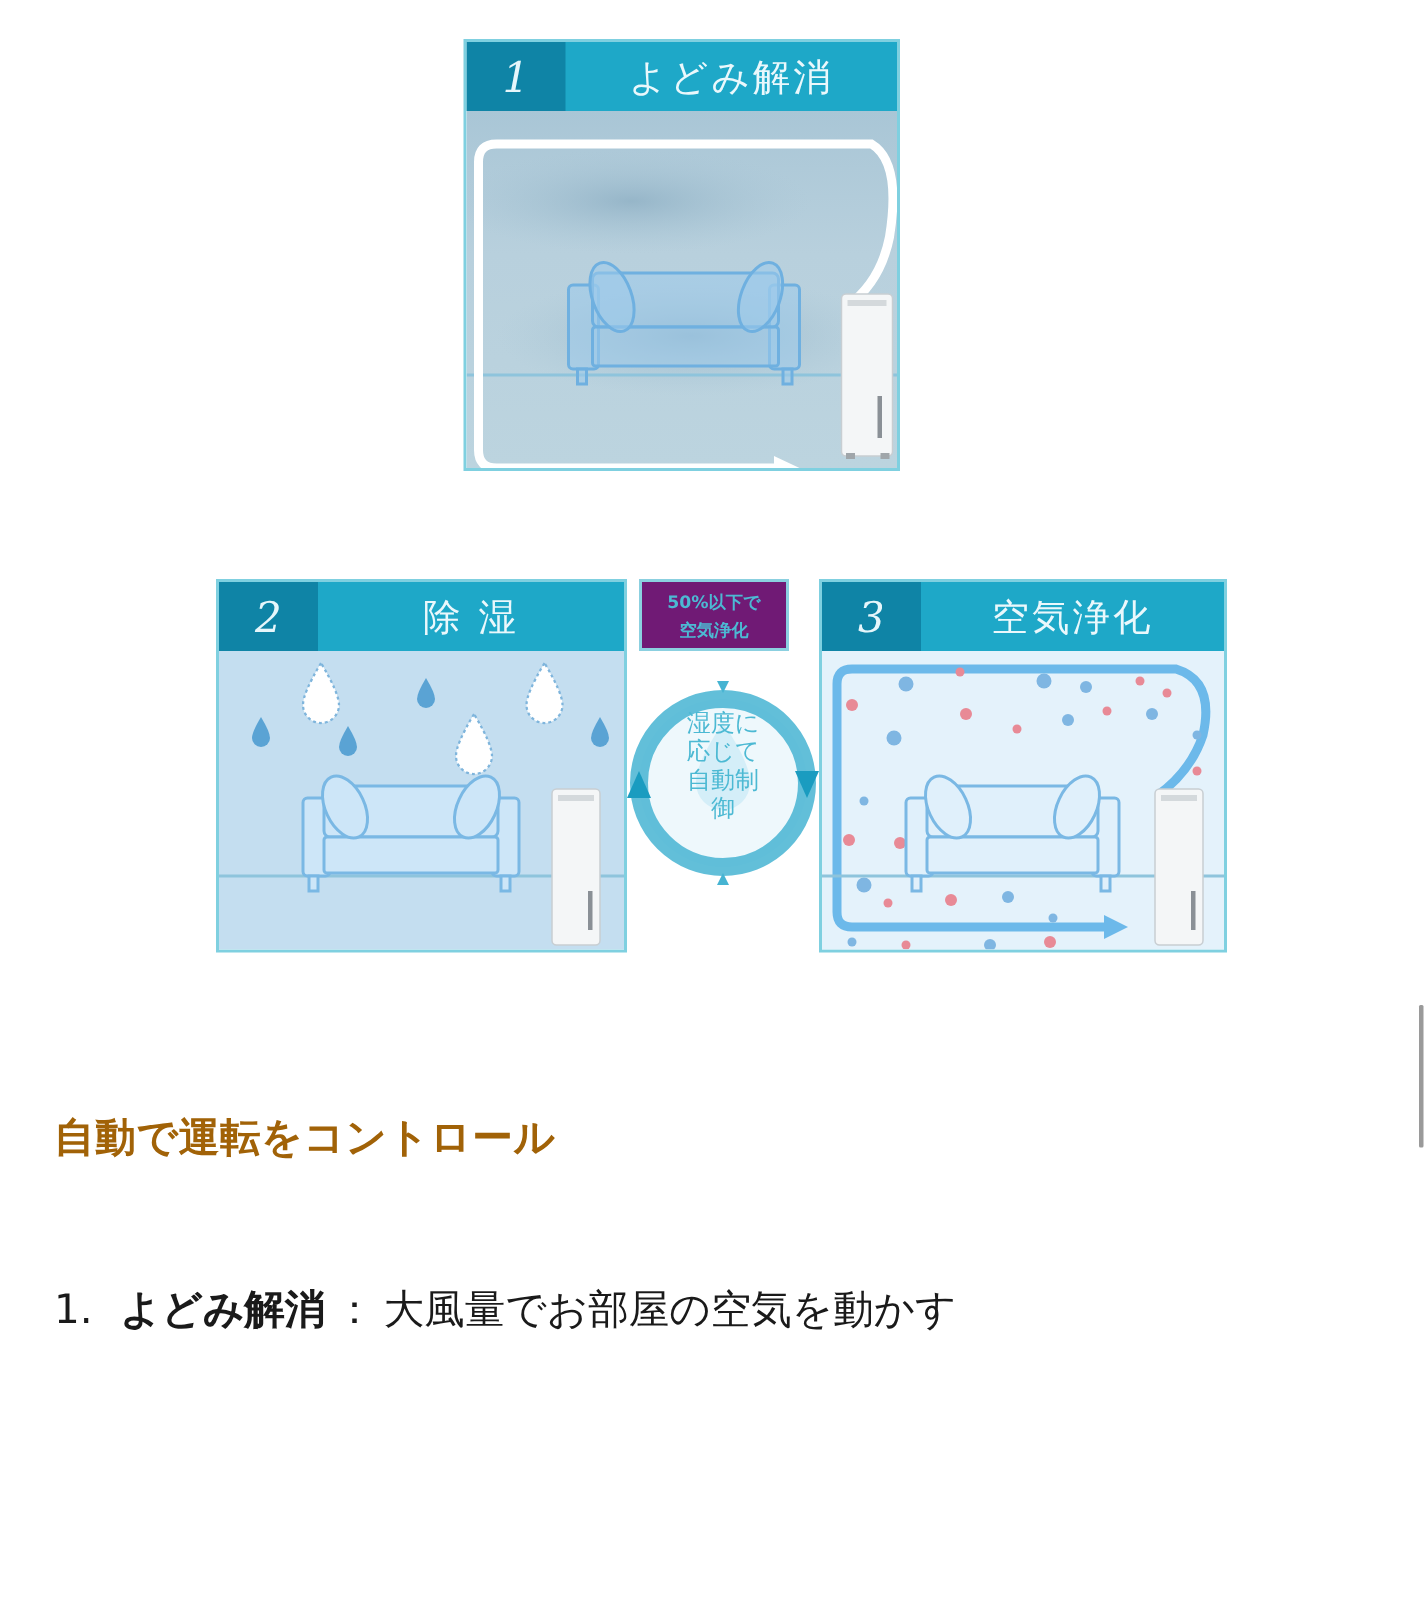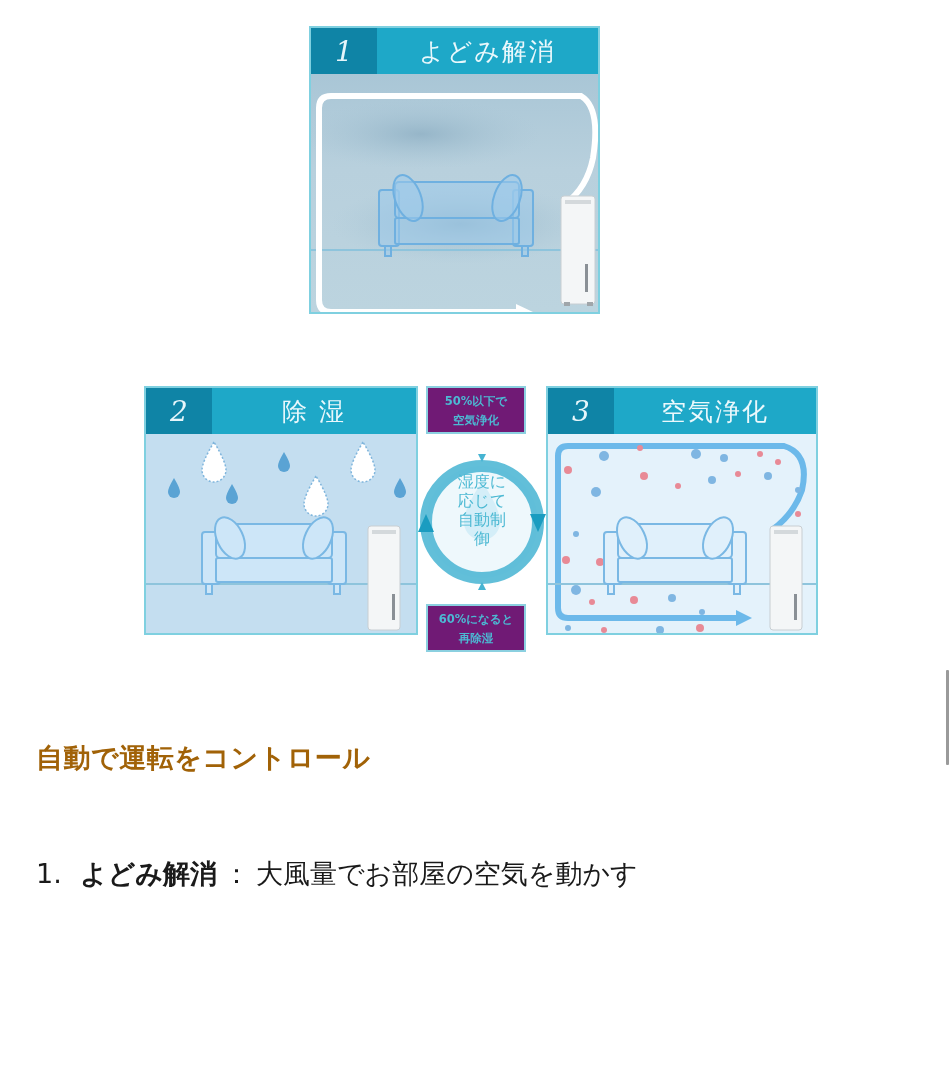--- a/index.html
+++ b/index.html
@@ -131,24 +131,20 @@
     <polygon points="78,204 86,204 82,196" fill="#46b4d2"></polygon>
   </svg>
   <div class="cycle-box top">
     <div>50%以下で</div>
     <div>空気浄化</div>
   </div>
   <div class="cycle-center">
     <div>湿度に</div>
     <div>応じて</div>
     <div>自動制御</div>
-  </div>
-  <div class="cycle-box bottom">
-    <div>60%になると</div>
-    <div>再除湿</div>
   </div>
 </div>
 
 <div class="panel" id="p3">
   <div class="panel-header">
     <div class="panel-num">3</div>
     <div class="panel-title">空気浄化</div>
   </div>
   <div class="panel-body">
     <svg viewBox="0 0 268 199" preserveAspectRatio="none">

